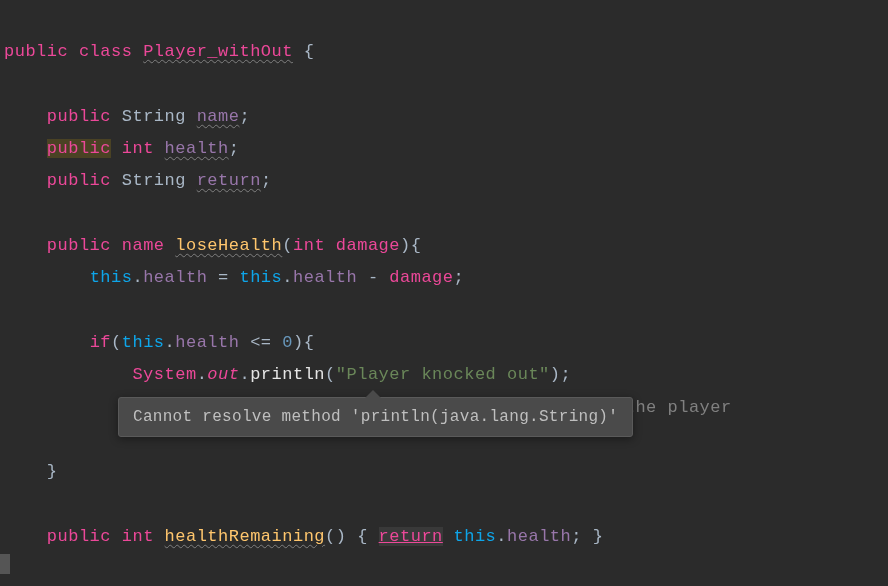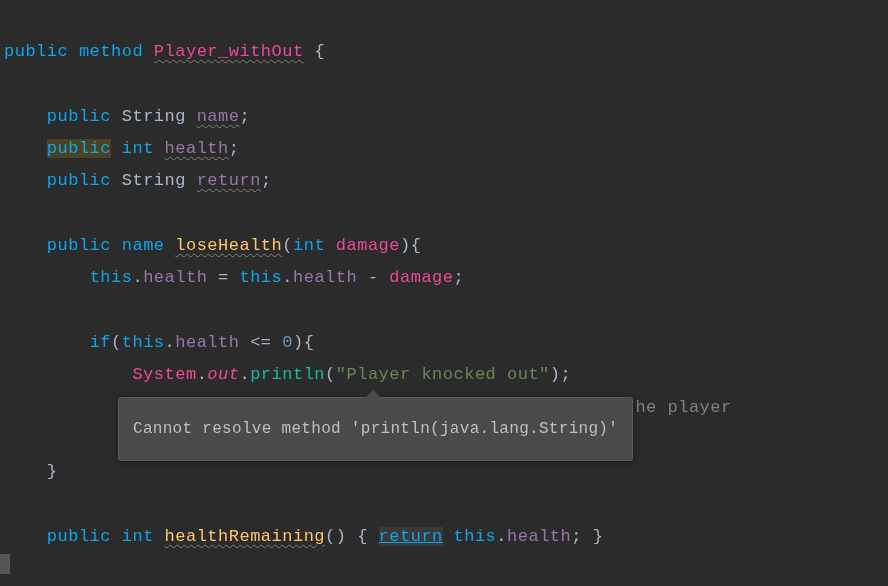--- a/index.html
+++ b/index.html
@@ -18,21 +18,21 @@
       overflow: hidden;
       padding: 4px 0 0 4px;
       letter-spacing: 0.5px;
       position: relative;
     }
     .code-area {
       white-space: pre;
       position: relative;
     }
     .keyword {
-      color: #0ea5e9;
+      color: #ec4899;
     }
     .type {
       color: #a9b7c6;
       text-align: right;
     }
     .identifier {
       color: #ec4899;
     }
     .method-decl {
       color: #ffc66d;
@@ -57,40 +57,40 @@
     .number {
       color: #6897bb;
     }
     .paren {
       color: #a9b7c6;
     }
     .brace {
       color: #a9b7c6;
     }
     .error-method {
-      color: #14b8a6;
+      color: #e5e5e5;
     }
     .wavy-underline {
       text-decoration: underline wavy #808080;
       text-decoration-thickness: 1px;
       text-underline-offset: 3px;
     }
     .highlight-public {
       background-color: rgba(255, 200, 0, 0.15);
     }
     .highlight-return {
       background-color: rgba(80, 80, 80, 0.4);
       text-decoration: underline;
     }
     .tooltip {
       position: absolute;
       background-color: #4a4a4a;
       border: 1px solid #5a5a5a;
       border-radius: 3px;
-      padding: 20px 14px;
+      padding: 8px 14px;
       color: #bfbfbf;
       font-size: 16px;
       line-height: 1.4;
       letter-spacing: 0.3px;
       box-shadow: 0 2px 8px rgba(0,0,0,0.4);
       z-index: 10;
     }
     .tooltip::before {
       content: '';
       position: absolute;
@@ -109,21 +109,21 @@
       background-color: #555555;
     }
     .partial-line {
       color: #808080;
     }
   </style>
 </head>
 <body>
 
 <div class="code-area">
-<span><span class="keyword">public</span> <span class="keyword">method</span> <span class="identifier wavy-underline">Player_withOut</span> <span class="brace">{</span></span>
+<span><span class="keyword">public</span> <span class="keyword">class</span> <span class="identifier wavy-underline">Player_withOut</span> <span class="brace">{</span></span>
 
 <span>    <span class="keyword">public</span> <span class="type">String</span> <span class="field wavy-underline">name</span><span class="operator">;</span></span>
 <span>    <span class="keyword highlight-public">public</span> <span class="keyword">int</span> <span class="field wavy-underline">health</span><span class="operator">;</span></span>
 <span>    <span class="keyword">public</span> <span class="type">String</span> <span class="field wavy-underline">return</span><span class="operator">;</span></span>
 
 <span>    <span class="keyword">public</span> <span class="keyword">name</span> <span class="method-decl wavy-underline">loseHealth</span><span class="paren">(</span><span class="keyword">int</span> <span class="identifier">damage</span><span class="paren">)</span><span class="brace">{</span></span>
 <span>        <span class="this-kw">this</span><span class="operator">.</span><span class="field">health</span><span class="operator"> = </span><span class="this-kw">this</span><span class="operator">.</span><span class="field">health</span><span class="operator"> - </span><span class="identifier">damage</span><span class="operator">;</span></span>
 
 <span>        <span class="keyword">if</span><span class="paren">(</span><span class="this-kw">this</span><span class="operator">.</span><span class="field">health</span><span class="operator"> &lt;= </span><span class="number">0</span><span class="paren">)</span><span class="brace">{</span></span>
 <span>            <span class="identifier">System</span><span class="operator">.</span><span class="static-field">out</span><span class="operator">.</span><span class="error-method">println</span><span class="paren">(</span><span class="string">"Player knocked out"</span><span class="paren">)</span><span class="operator">;</span></span>

